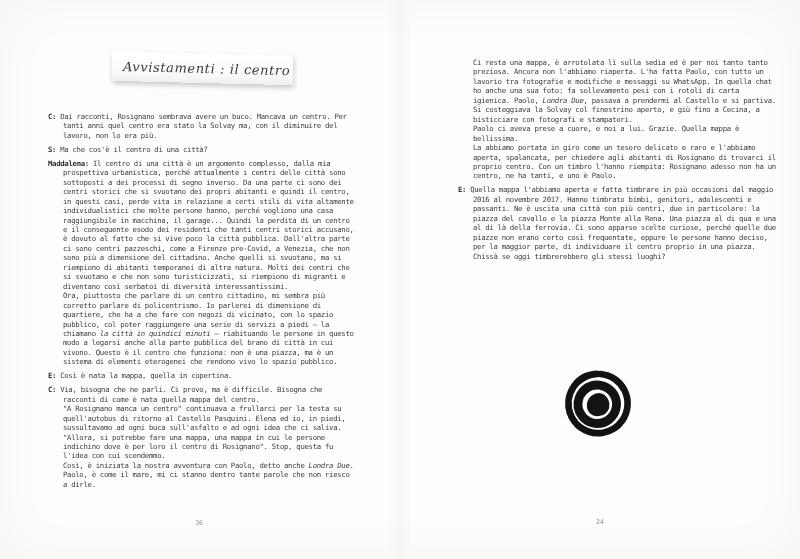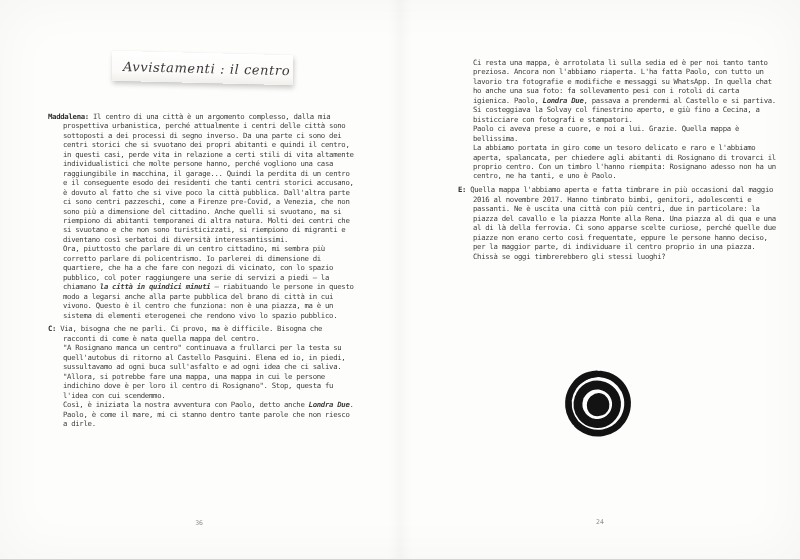--- a/index.html
+++ b/index.html
@@ -36,21 +36,21 @@
   }
   .col-left  { left:48px;  top:112px; width:306px; }
   .col-right { left:458px; top:58px;  width:320px; }
   .dlg {
     margin:0 0 4.5px 0;
     padding-left:15px; text-indent:-15px;
     white-space:pre-line;
   }
   .dlg.nospk { text-indent:0; }
   .spk { font-weight:bold; color:#2e2e2e; margin-right:4px; }
-  em { font-style:italic;font-weight:bold; }
+  em { font-style:italic; }
   
   .pagenum {
     position:absolute; font-size:6.5px; letter-spacing:0;
     color:#8f8f8f; width:14px; text-align:center;
   }
   .pn-left  { left:189px; top:519px;text-align:right; }
   .pn-right { left:593px; top:518px; }
   
   .stamp { position:absolute; left:561px; top:365px; width:74px; height:80px; }
   .stamp svg { width:100%; height:100%; }
@@ -60,22 +60,25 @@
 
 <div class="spread">
   <div class="gutter"></div>
 
   <div>
     <div class="label-strip">
         <span class="handwriting">Avvistamenti : il centro</span>
       </div>
 
     <div class="text-col col-left">
+      <p class="dlg"><span class="spk">C:</span><span>Dai racconti, Rosignano sembrava avere un buco. Mancava un centro. Per tanti anni quel centro era stato la Solvay ma, con il diminuire del lavoro, non lo era più.</span></p>
+      <p class="dlg"><span class="spk">S:</span><span>Ma che cos'è il centro di una città?</span></p>
       <p class="dlg"><span class="spk">Maddalena:</span><span>Il centro di una città è un argomento complesso, dalla mia prospettiva urbanistica, perché attualmente i centri delle città sono sottoposti a dei processi di segno inverso. Da una parte ci sono dei centri storici che si svuotano dei propri abitanti e quindi il centro, in questi casi, perde vita in relazione a certi stili di vita altamente individualistici che molte persone hanno, perché vogliono una casa raggiungibile in macchina, il garage... Quindi la perdita di un centro e il conseguente esodo dei residenti che tanti centri storici accusano, è dovuto al fatto che si vive poco la città pubblica. Dall'altra parte ci sono centri pazzeschi, come a Firenze pre-Covid, a Venezia, che non sono più a dimensione del cittadino. Anche quelli si svuotano, ma si riempiono di abitanti temporanei di altra natura. Molti dei centri che si svuotano e che non sono turisticizzati, si riempiono di migranti e diventano così serbatoi di diversità interessantissimi.
 Ora, piuttosto che parlare di un centro cittadino, mi sembra più corretto parlare di policentrismo. Io parlerei di dimensione di quartiere, che ha a che fare con negozi di vicinato, con lo spazio pubblico, col poter raggiungere una serie di servizi a piedi – la chiamano </span><em>la città in quindici minuti</em><span> – riabituando le persone in questo modo a legarsi anche alla parte pubblica del brano di città in cui vivono. Questo è il centro che funziona: non è una piazza, ma è un sistema di elementi eterogenei che rendono vivo lo spazio pubblico.</span></p>
+      <p class="dlg"><span class="spk">E:</span><span>Così è nata la mappa, quella in copertina.</span></p>
       <p class="dlg"><span class="spk">C:</span><span>Via, bisogna che ne parli. Ci provo, ma è difficile. Bisogna che racconti di come è nata quella mappa del centro.
 "A Rosignano manca un centro" continuava a frullarci per la testa su quell'autobus di ritorno al Castello Pasquini. Elena ed io, in piedi, sussultavamo ad ogni buca sull'asfalto e ad ogni idea che ci saliva. "Allora, si potrebbe fare una mappa, una mappa in cui le persone indichino dove è per loro il centro di Rosignano". Stop, questa fu l'idea con cui scendemmo.
 Così, è iniziata la nostra avventura con Paolo, detto anche </span><em>Londra Due</em><span>.
 Paolo, è come il mare, mi ci stanno dentro tante parole che non riesco a dirle.</span></p>
     </div>
 
     <div class="pagenum pn-left">36</div>
   </div>
 
   <div>

